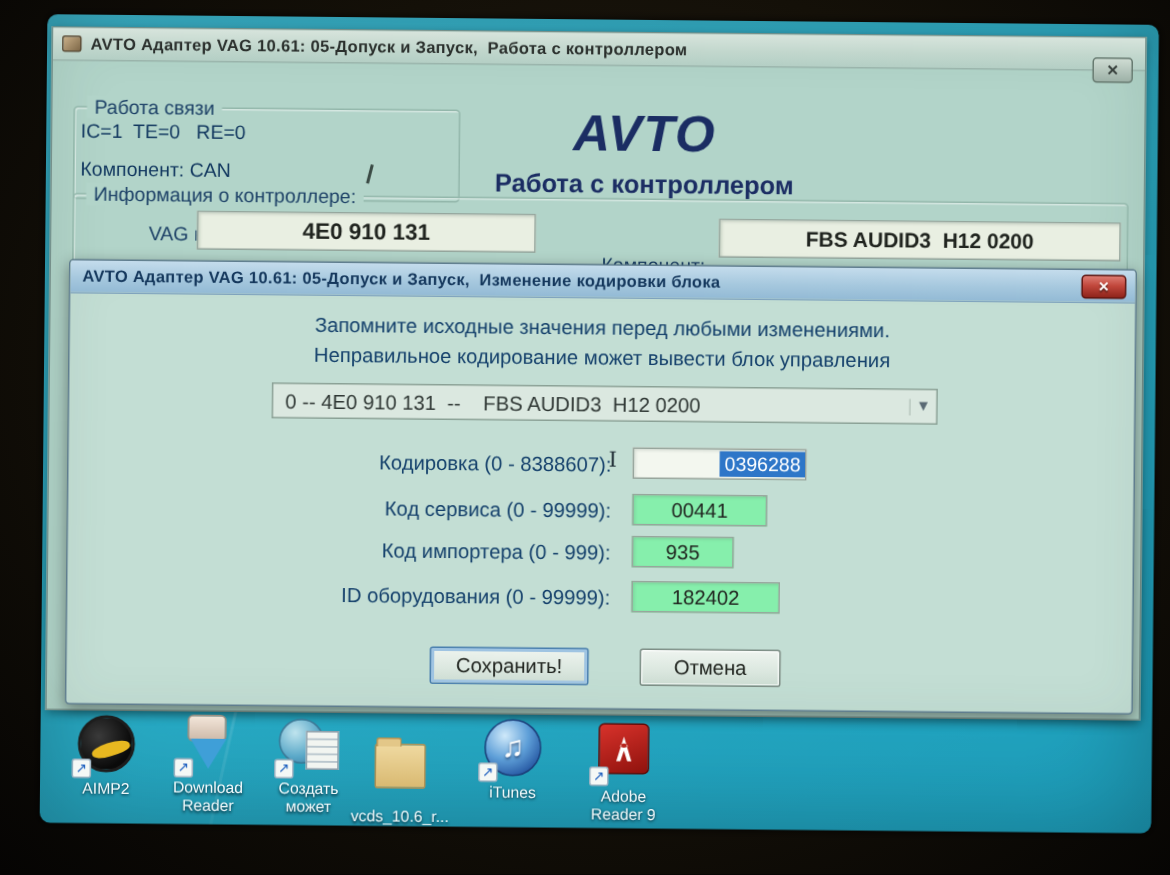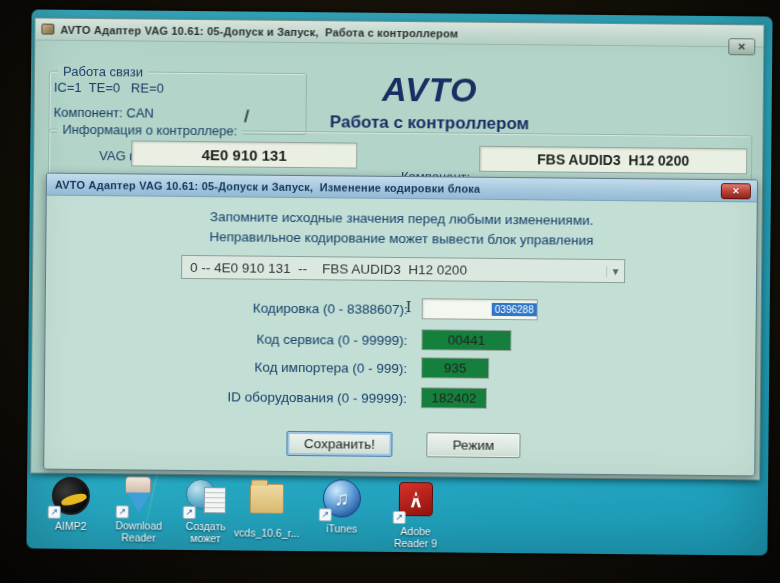--- a/index.html
+++ b/index.html
@@ -78,25 +78,25 @@
   .warn1 { top:34px; }
   .warn2 { top:54px; }
 
   .selector { position:absolute; left:135px; top:80px; width:444px; height:24px;
               background:#dbe8e0; border:1px solid #8ba196; display:flex; align-items:center;
               font-size:13.5px; color:#2f3734; }
   .selector-text { padding-left:8px; white-space:pre; flex:1; }
   .selector-arrow { width:18px; text-align:center; font-size:10px; color:#5a6a74; border-left:1px solid #b7c6bd; }
 
   .frow-label { position:absolute; left:0; width:362px; text-align:right; font-size:13.5px; color:#14406b; white-space:pre; }
-  .dfield { position:absolute; left:376px; background:#15803d; border:1px solid #97a59c;
+  .dfield { position:absolute; left:376px; background:#86efac; border:1px solid #97a59c;
             height:21px; display:flex; align-items:center; justify-content:center;
             font-size:13.5px; color:#20241f; box-shadow: inset 1px 1px 2px rgba(90,110,100,.2); }
   .dfield.sel { justify-content:flex-end; background:#f3f7ef; }
-  .sel-text { background:#2e76c8; color:#fff; padding:1px 3px; font-size:10px; }
+  .sel-text { background:#2e76c8; color:#fff; padding:1px 3px; font-size:13px; }
   .ibeam { position:absolute; left:360px; font-family:"DejaVu Serif", serif; font-size:14px; color:#1d2a33; }
 
   .btn { position:absolute; top:255px; height:25px; display:flex; align-items:center; justify-content:center;
          font-size:13.5px; color:#20241f; border-radius:2px;
          background:linear-gradient(180deg,#eef4ef 0%, #dbe7df 60%, #ccdcd2 100%); }
   .btn-save { left:242px; width:106px; border:1px solid #4a7fae; box-shadow: inset 0 0 0 2px #9fc4e2; }
   .btn-cancel { left:382px; width:94px; border:1px solid #7d8d85; box-shadow: inset 0 0 0 1px rgba(255,255,255,.6); }
 
   
   .dicon { position:absolute; width:66px; top:466px; text-align:center; }
@@ -192,24 +192,24 @@
         <span class="sel-text">0396288</span>
       </div>
 
       <span class="frow-label" style="top:156px;">Код сервиса (0 - 99999):</span>
       <div class="dfield" style="top:152px; width:90px;">00441</div>
 
       <span class="frow-label" style="top:184px;">Код импортера (0 - 999):</span>
       <div class="dfield" style="top:180px; width:68px;">935</div>
 
       <span class="frow-label" style="top:214px;">ID оборудования (0 - 99999):</span>
-      <div class="dfield" style="top:210px; width:66px;">182402</div>
+      <div class="dfield" style="top:210px; width:99px;">182402</div>
 
       <div class="btn btn-save">Сохранить!</div>
-      <div class="btn btn-cancel">Режим</div>
+      <div class="btn btn-cancel">Отмена</div>
     </div>
 
     <div class="dicon" style="left:11px;">
       <div class="dicon-img">
         <div class="ic-aimp"></div>
         <div class="shortcut">↗</div>
       </div>
       <div class="dicon-label">AIMP2</div>
     </div>
 
@@ -228,21 +228,21 @@
       <div class="dicon-img">
         <div class="ic-site">
           <div class="ic-site-globe"></div>
             <div class="ic-site-page"></div>
         </div>
         <div class="shortcut">↗</div>
       </div>
       <div class="dicon-label">Создать может</div>
     </div>
 
-    <div class="dicon" style="left:207px;">
+    <div class="dicon" style="left:207px;margin-top:12px;">
       <div class="dicon-img">
         <div class="ic-folder"></div>
       </div>
       <div class="dicon-label">vcds_10.6_r...</div>
     </div>
 
     <div class="dicon" style="left:282px;">
       <div class="dicon-img">
         <div class="ic-itunes">♫</div>
         <div class="shortcut">↗</div>

